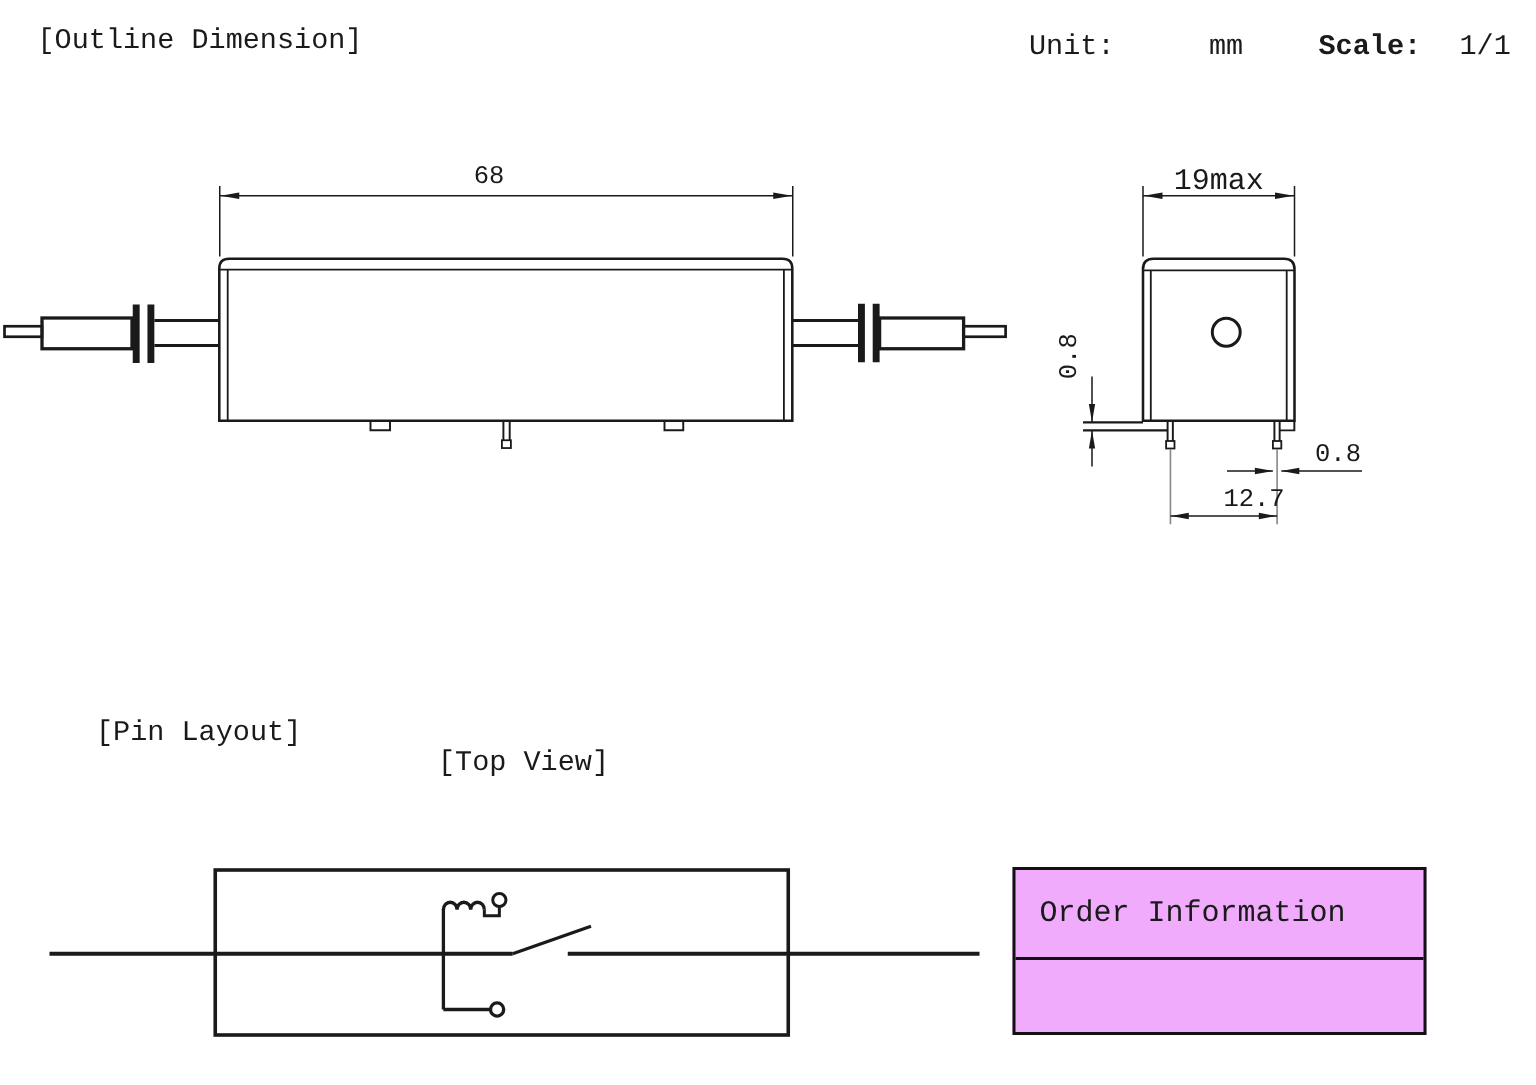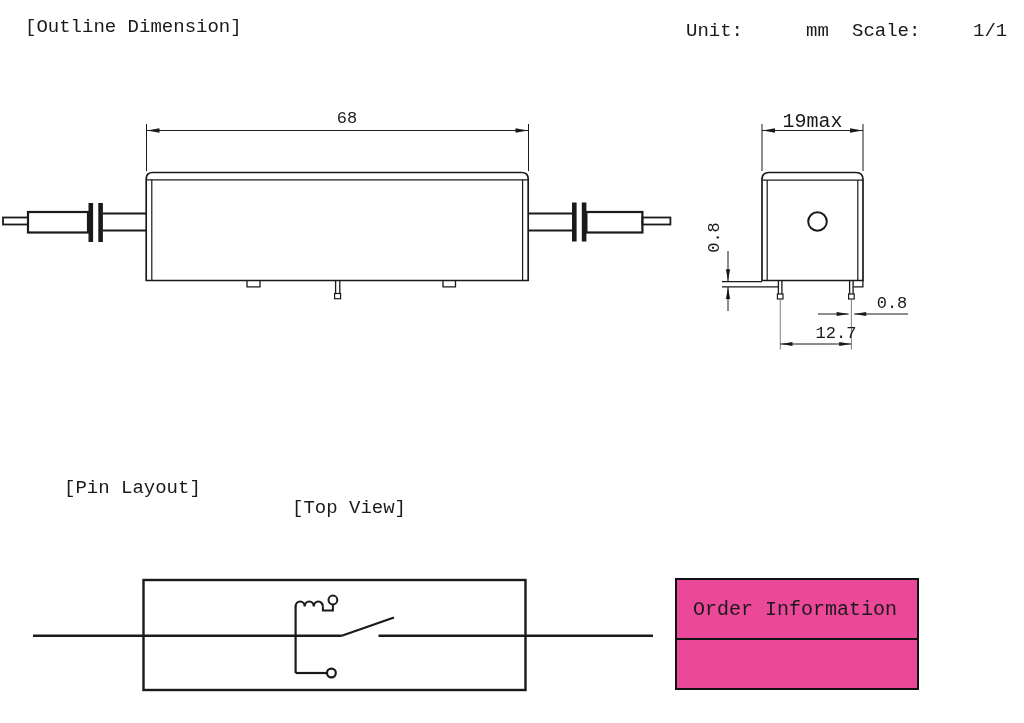--- a/index.html
+++ b/index.html
@@ -10,22 +10,22 @@
   }
   .abs{position:absolute;line-height:1;white-space:pre;}
   .t19{font-size:19px;text-align:center;}
   .t17{font-size:17px;}
   .t16{font-size:20px;}
   .dimtext{text-align:center;}
   #drawing{position:absolute;left:0;top:0;}
   .rot{transform:rotate(-90deg);transform-origin:center center;text-align:center;}
   
   .order-table{
-    position:absolute;left:675px;top:578px;width:244px;height:112px;
-    border:2px solid #111;box-sizing:border-box;background:#ec4899;
+    position:absolute;left:675px;top:578px;width:276px;height:112px;
+    border:2px solid #111;box-sizing:border-box;background:#f0abfc;
   }
   .order-row1{
     height:60px;border-bottom:2.5px solid #111;box-sizing:border-box;
     display:flex;align-items:center;padding-left:16px;font-size:20px;
   }
   .order-row2{
     height:47px;display:flex;align-items:center;padding-left:26px;font-size:20px;
   }
 </style>
 </head>
@@ -122,24 +122,24 @@
       <path d="M295.6,673 H326.6" stroke-width="2.2"></path>
       <circle cx="331.4" cy="673" r="4.4" stroke-width="2.2" fill="#fff"></circle>
     </g>
   </g>
 </svg>
 
 <div class="abs t19" style="left:25px;top:18px;">[Outline Dimension]</div>
 
 <div class="abs t19" style="left:686px;top:22px;">Unit:</div>
 <div class="abs t19" style="left:806px;top:22px;">mm</div>
-<div class="abs t19" style="left:852px;top:22px;">Scale:</div>
+<div class="abs t19" style="left:879px;top:22px;font-weight:bold;">Scale:</div>
 <div class="abs t19" style="left:973px;top:22px;">1/1</div>
 
-<div class="abs t17 dimtext" style="left:156px;top:110px;width:382px;">68</div>
+<div class="abs t17 dimtext" style="left:135px;top:110px;width:382px;">68</div>
 
 <div class="abs t16 dimtext" style="left:762px;top:112px;width:101px;">19max</div>
 
 <div class="abs t17 rot" style="left:693.5px;top:229px;width:40px;height:17px;">0.8</div>
 
 <div class="abs t17 dimtext" style="left:869px;top:295px;width:46px;">0.8</div>
 
 <div class="abs t17 dimtext" style="left:800px;top:325px;width:72px;">12.7</div>
 
 <div class="abs t19" style="left:25px;top:479px;margin-left:39px;">[Pin Layout]</div>

